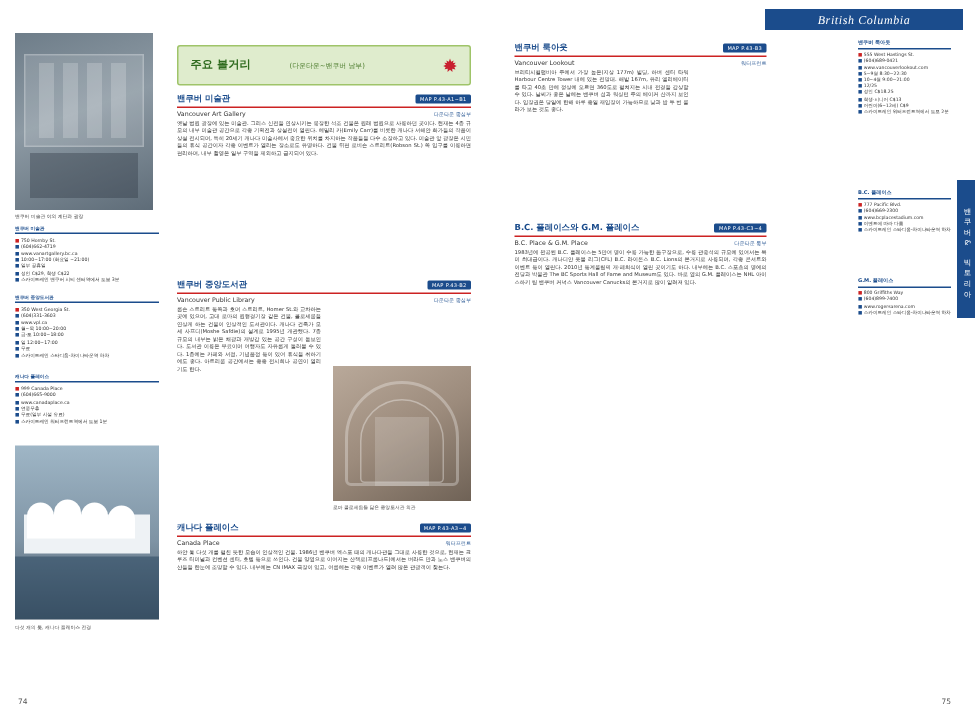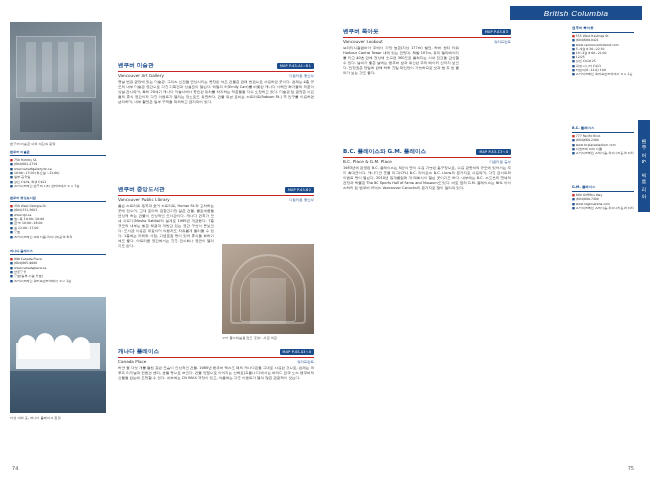--- a/index.html
+++ b/index.html
@@ -15,21 +15,21 @@
   }
   .page { position:absolute; top:0; left:0; width:650px; height:477px; }
   .page-left { position:absolute; left:0; top:0; width:325px; height:477px; background:#fff; }
   .page-right { position:absolute; left:325px; top:0; width:325px; height:477px; background:#fff; }
 
   
   .bc-header {
     position:absolute; right:8px; top:6px; width:132px; height:14px;
     background:#1b4c8c; color:#fff;
     display:flex; align-items:center; justify-content:center;
-    font-family:Liberation Sans, sans-serif;
+    font-family:Liberation Serif, serif;
     font-size:8px; letter-spacing:.4px; font-style:italic;
   }
   .side-tab {
     position:absolute; right:0; top:120px; width:12px; height:92px;
     background:#1b4c8c; color:#fff;
     writing-mode: vertical-rl;
     display:flex; align-items:center; justify-content:center;
     font-size:5px; letter-spacing:2px;
   }
 
@@ -124,20 +124,27 @@
     <div class="photo" style="left:10px; top:297px; width:96px; height:116px; background:linear-gradient(180deg,#9fb6c6 0%,#7e93a4 55%,#4d5d6b 100%);">
       <div style="position:absolute;left:6px;top:46px;width:84px;height:26px;background:#eef2f5;"></div>
       <div style="position:absolute;left:8px;top:38px;width:18px;height:24px;background:#fff;border-radius:9px 9px 0 0;"></div>
       <div style="position:absolute;left:26px;top:36px;width:18px;height:26px;background:#fff;border-radius:9px 9px 0 0;"></div>
       <div style="position:absolute;left:44px;top:38px;width:18px;height:24px;background:#fff;border-radius:9px 9px 0 0;"></div>
       <div style="position:absolute;left:62px;top:40px;width:18px;height:22px;background:#fff;border-radius:9px 9px 0 0;"></div>
       <div style="position:absolute;left:0;top:74px;width:96px;height:42px;background:rgba(40,70,95,.55);"></div>
     </div>
     <div class="cap" style="left:10px; top:416px; width:96px;">다섯 개의 돛, 캐나다 플레이스 전경</div>
 
+    <div class="greenbox">
+      <div class="t1">주요 볼거리</div>
+      <div class="t2">(다운타운~밴쿠버 남부)</div>
+      <svg class="leaf" viewBox="0 0 24 24">
+        <path fill="#c8202f" d="M12 2l1.6 4.2 3.2-1.6-.8 3.5 3.6-.5-2.2 2.8 3.6 1.6-3.2 1.6 1.4 2.9-4.2-.7.3 4.2L12 17l-3.3 2.9.3-4.2-4.2.7 1.4-2.9L3 12l3.6-1.6-2.2-2.8 3.6.5-.8-3.5 3.2 1.6z"></path>
+      </svg>
+    </div>
 
     <div style="position:absolute; left:118px; top:62px; width:196px;">
       <div style="display:flex; align-items:baseline; justify-content:space-between;">
         <span class="sec-title">밴쿠버 미술관</span>
         <span class="maptag">MAP P.43-A1~B1</span>
       </div>
       <div class="redline" style="margin:1px 0 1px;"></div>
       <div style="display:flex; align-items:baseline; justify-content:space-between;">
         <span class="sec-sub">Vancouver Art Gallery</span>
         <span style="font-size:3.4px;color:#1b4c8c;">다운타운 중심부</span>

